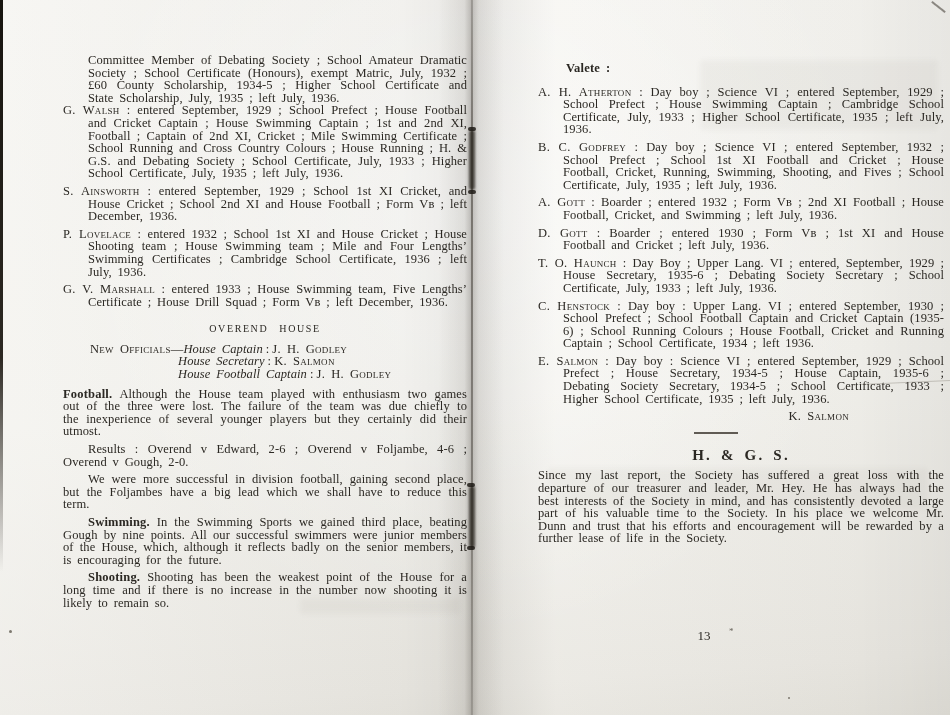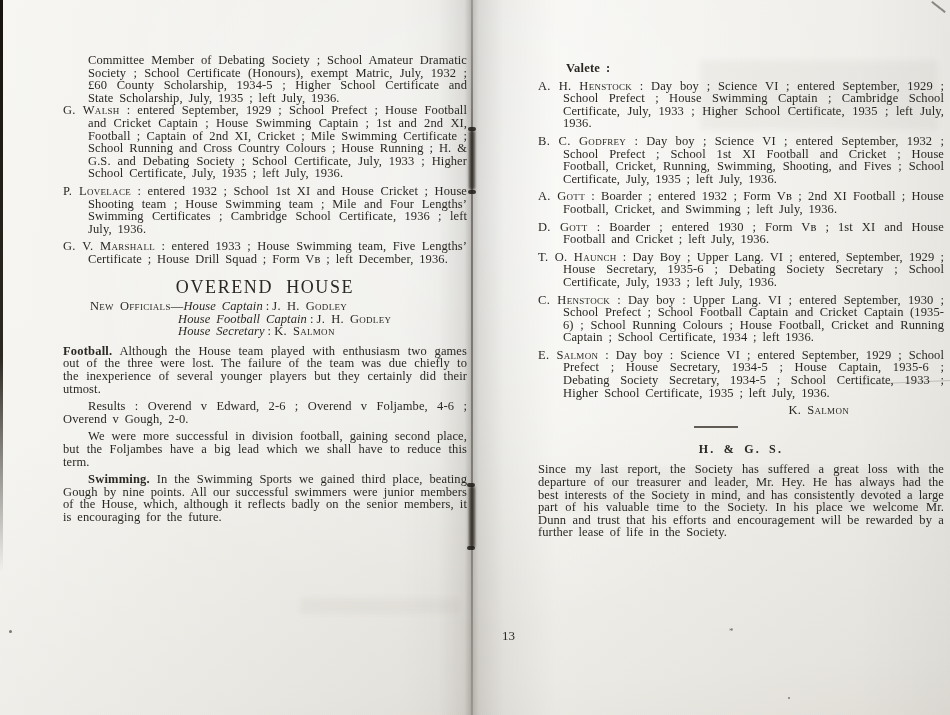--- a/index.html
+++ b/index.html
@@ -49,41 +49,41 @@
     text-align:justify;word-spacing:2.6px;letter-spacing:0.1px;}
   .col-left{left:63px;top:54px;width:404px;}
   .col-right{left:538px;top:62px;width:406px;}
 
   p{margin:0;}
   .cont-para{padding-left:25px;}
   .entry{padding-left:25px;text-indent:-25px;margin-bottom:5px;}
   .sc{font-variant:small-caps;letter-spacing:0.3px;}
   .it{font-style:italic;}
 
-  .house-heading{margin:15px 0 7px 0;text-align:center;font-size:18px;
+  .house-heading{margin:15px 0 7px 0;text-align:center;font-size:10px;
     letter-spacing:1.6px;word-spacing:7px;font-weight:normal;}
   .officials{margin-bottom:7px;}
   .off-row1{padding-left:27px;}
   .off-row-cont{padding-left:115px;}
   .osep{padding:0 3px;}
 
   .para{margin-top:5px;}
   .para-indent{text-indent:25px;}
   .lead{font-weight:bold;letter-spacing:0.2px;}
 
-  .valete-heading{padding-left:28px;font-weight:bold;margin-bottom:5px;letter-spacing:0.2px;}
+  .valete-heading{padding-left:28px;font-weight:bold;margin-bottom:11px;letter-spacing:0.2px;}
   .signature{text-align:right;padding-right:95px;margin-top:3px;}
   .divider-rule{width:44px;height:2px;background:#46413a;opacity:0.85;
     margin:9px 0 0 156px;border:none;}
-  .hgs-heading{margin:15px 0 8px 0;text-align:center;font-size:12px;
+  .hgs-heading{margin:15px 0 8px 0;text-align:center;font-size:15px;
     font-weight:bold;letter-spacing:2.2px;word-spacing:3px;}
 
   .page-num{position:absolute;font-size:13px;}
   .page-num-left{left:63px;top:626px;width:404px;text-align:center;transform:translateX(-28px);}
-  .page-num-right{left:538px;top:628px;width:404px;text-align:left;transform:translateX(-36px);}
+  .page-num-right{left:538px;top:628px;width:404px;text-align:center;transform:translateX(-36px);}
   .star-mark{position:absolute;left:729px;top:626px;font-size:9px;color:#6b665e;}
 
   .speck{position:absolute;border-radius:50%;background:#7d786f;}
 </style>
 </head>
 <body>
 
 <div class="scan">
   <div class="half-left"></div>
   <div class="half-right"></div>
@@ -102,41 +102,43 @@
   <div class="smudge" style="left:700px;top:60px;width:238px;height:70px;"></div>
   <div class="smudge" style="left:548px;top:468px;width:380px;height:42px;"></div>
   <div class="smudge" style="left:300px;top:598px;width:160px;height:16px;"></div>
   <div class="speck" style="left:9px;top:630px;width:3px;height:3px;"></div>
   <div class="speck" style="left:788px;top:697px;width:2px;height:2px;"></div>
 
   <div class="col col-left">
     <p class="cont-para">Committee Member of Debating Society ; School Amateur Dramatic Society ; School Certificate (Honours), exempt Matric, July, 1932 ; £60 County Scholarship, 1934-5 ; Higher School Certificate and State Scholarship, July, 1935 ; left July, 1936.</p>
 
     <p class="entry"><span class="sc">G. Walsh</span> <span>: entered September, 1929 ; School Prefect ; House Football and Cricket Captain ; House Swimming Captain ; 1st and 2nd XI, Football ; Captain of 2nd XI, Cricket ; Mile Swimming Certificate ; School Running and Cross Country Colours ; House Running ; H. &amp; G.S. and Debating Society ; School Certificate, July, 1933 ; Higher School Certificate, July, 1935 ; left July, 1936.</span></p>
+    <p class="entry"><span class="sc">S. Ainsworth</span> <span>: entered September, 1929 ; School 1st XI Cricket, and House Cricket ; School 2nd XI and House Football ; Form Vʙ ; left December, 1936.</span></p>
     <p class="entry"><span class="sc">P. Lovelace</span> <span>: entered 1932 ; School 1st XI and House Cricket ; House Shooting team ; House Swimming team ; Mile and Four Lengths’ Swimming Certificates ; Cambridge School Certificate, 1936 ; left July, 1936.</span></p>
     <p class="entry"><span class="sc">G. V. Marshall</span> <span>: entered 1933 ; House Swimming team, Five Lengths’ Certificate ; House Drill Squad ; Form Vʙ ; left December, 1936.</span></p>
 
     <h3 class="house-heading">OVEREND HOUSE</h3>
 
     <div class="officials">
       <p class="off-row1"><span class="sc">New Officials—</span><span class="it">House Captain</span><span class="osep">:</span><span class="sc">J. H. Godley</span></p>
+      <p class="off-row-cont"><span class="it">House Secretary</span><span class="osep">:</span><span class="sc">K. Salmon</span></p>
       <p class="off-row-cont"><span class="it">House Football Captain</span><span class="osep">:</span><span class="sc">J. H. Godley</span></p>
-      <p class="off-row-cont"><span class="it">House Secretary</span><span class="osep">:</span><span class="sc">K. Salmon</span></p>
     </div>
 
     <p class="para"><span class="lead">Football.</span> <span>Although the House team played with enthusiasm two games out of the three were lost.  The failure of the team was due chiefly to the inexperience of several younger players but they certainly did their utmost.</span></p>
     <p class="para para-indent"><span>Results :  Overend v Edward, 2-6 ;  Overend v Foljambe, 4-6 ; Overend v Gough, 2-0.</span></p>
     <p class="para para-indent"><span>We were more successful in division football, gaining second place, but the Foljambes have a big lead which we shall have to reduce this term.</span></p>
     <p class="para para-indent"><span class="lead">Swimming.</span> <span>In the Swimming Sports we gained third place, beating Gough by nine points.  All our successful swimmers were junior members of the House, which, although it reflects badly on the senior members, it is encouraging for the future.</span></p>
+    <p class="para para-indent"><span class="lead">Shooting.</span> <span>Shooting has been the weakest point of the House for a long time and if there is no increase in the number now shooting it is likely to remain so.</span></p>
   </div>
 
   <div class="col col-right">
     <p class="valete-heading">Valete :</p>
 
-    <p class="entry"><span class="sc">A. H. Henstock</span> <span>: Day boy ;  Science VI ;  entered September, 1929 ; School Prefect ;  House Swimming Captain ;  Cambridge School Certificate, July, 1933 ;  Higher School Certificate, 1935 ;  left July, 1936.</span></p>
+    <p class="entry"><span class="sc">A. H. Atherton</span> <span>: Day boy ;  Science VI ;  entered September, 1929 ; School Prefect ;  House Swimming Captain ;  Cambridge School Certificate, July, 1933 ;  Higher School Certificate, 1935 ;  left July, 1936.</span></p>
     <p class="entry"><span class="sc">B. C. Godfrey</span> <span>: Day boy ;  Science VI ;  entered September, 1932 ; School Prefect ;  School 1st XI Football and Cricket ;  House Football, Cricket, Running, Swimming, Shooting, and Fives ; School Certificate, July, 1935 ;  left July, 1936.</span></p>
     <p class="entry"><span class="sc">A. Gott</span> <span>: Boarder ;  entered 1932 ;  Form Vʙ ;  2nd XI Football ; House Football, Cricket, and Swimming ;  left July, 1936.</span></p>
     <p class="entry"><span class="sc">D. Gott</span> <span>: Boarder ;  entered 1930 ;  Form Vʙ ;  1st XI and House Football and Cricket ;  left July, 1936.</span></p>
     <p class="entry"><span class="sc">T. O. Haunch</span> <span>: Day Boy ;  Upper Lang. VI ;  entered, September, 1929 ;  House Secretary, 1935-6 ;  Debating Society Secretary ; School Certificate, July, 1933 ;  left July, 1936.</span></p>
     <p class="entry"><span class="sc">C. Henstock</span> <span>: Day boy :  Upper Lang. VI ;  entered September, 1930 ; School Prefect ;  School Football Captain and Cricket Captain (1935-6) ;  School Running Colours ;  House Football, Cricket and Running Captain ;  School Certificate, 1934 ;  left 1936.</span></p>
     <p class="entry"><span class="sc">E. Salmon</span> <span>: Day boy :  Science VI ;  entered September, 1929 ; School Prefect ;  House Secretary, 1934-5 ;  House Captain, 1935-6 ;  Debating Society Secretary, 1934-5 ;  School Certificate, 1933 ;  Higher School Certificate, 1935 ;  left July, 1936.</span></p>
 
     <p class="signature sc">K. Salmon</p>
     <hr class="divider-rule">
     <h3 class="hgs-heading">H. &amp; G. S.</h3>

